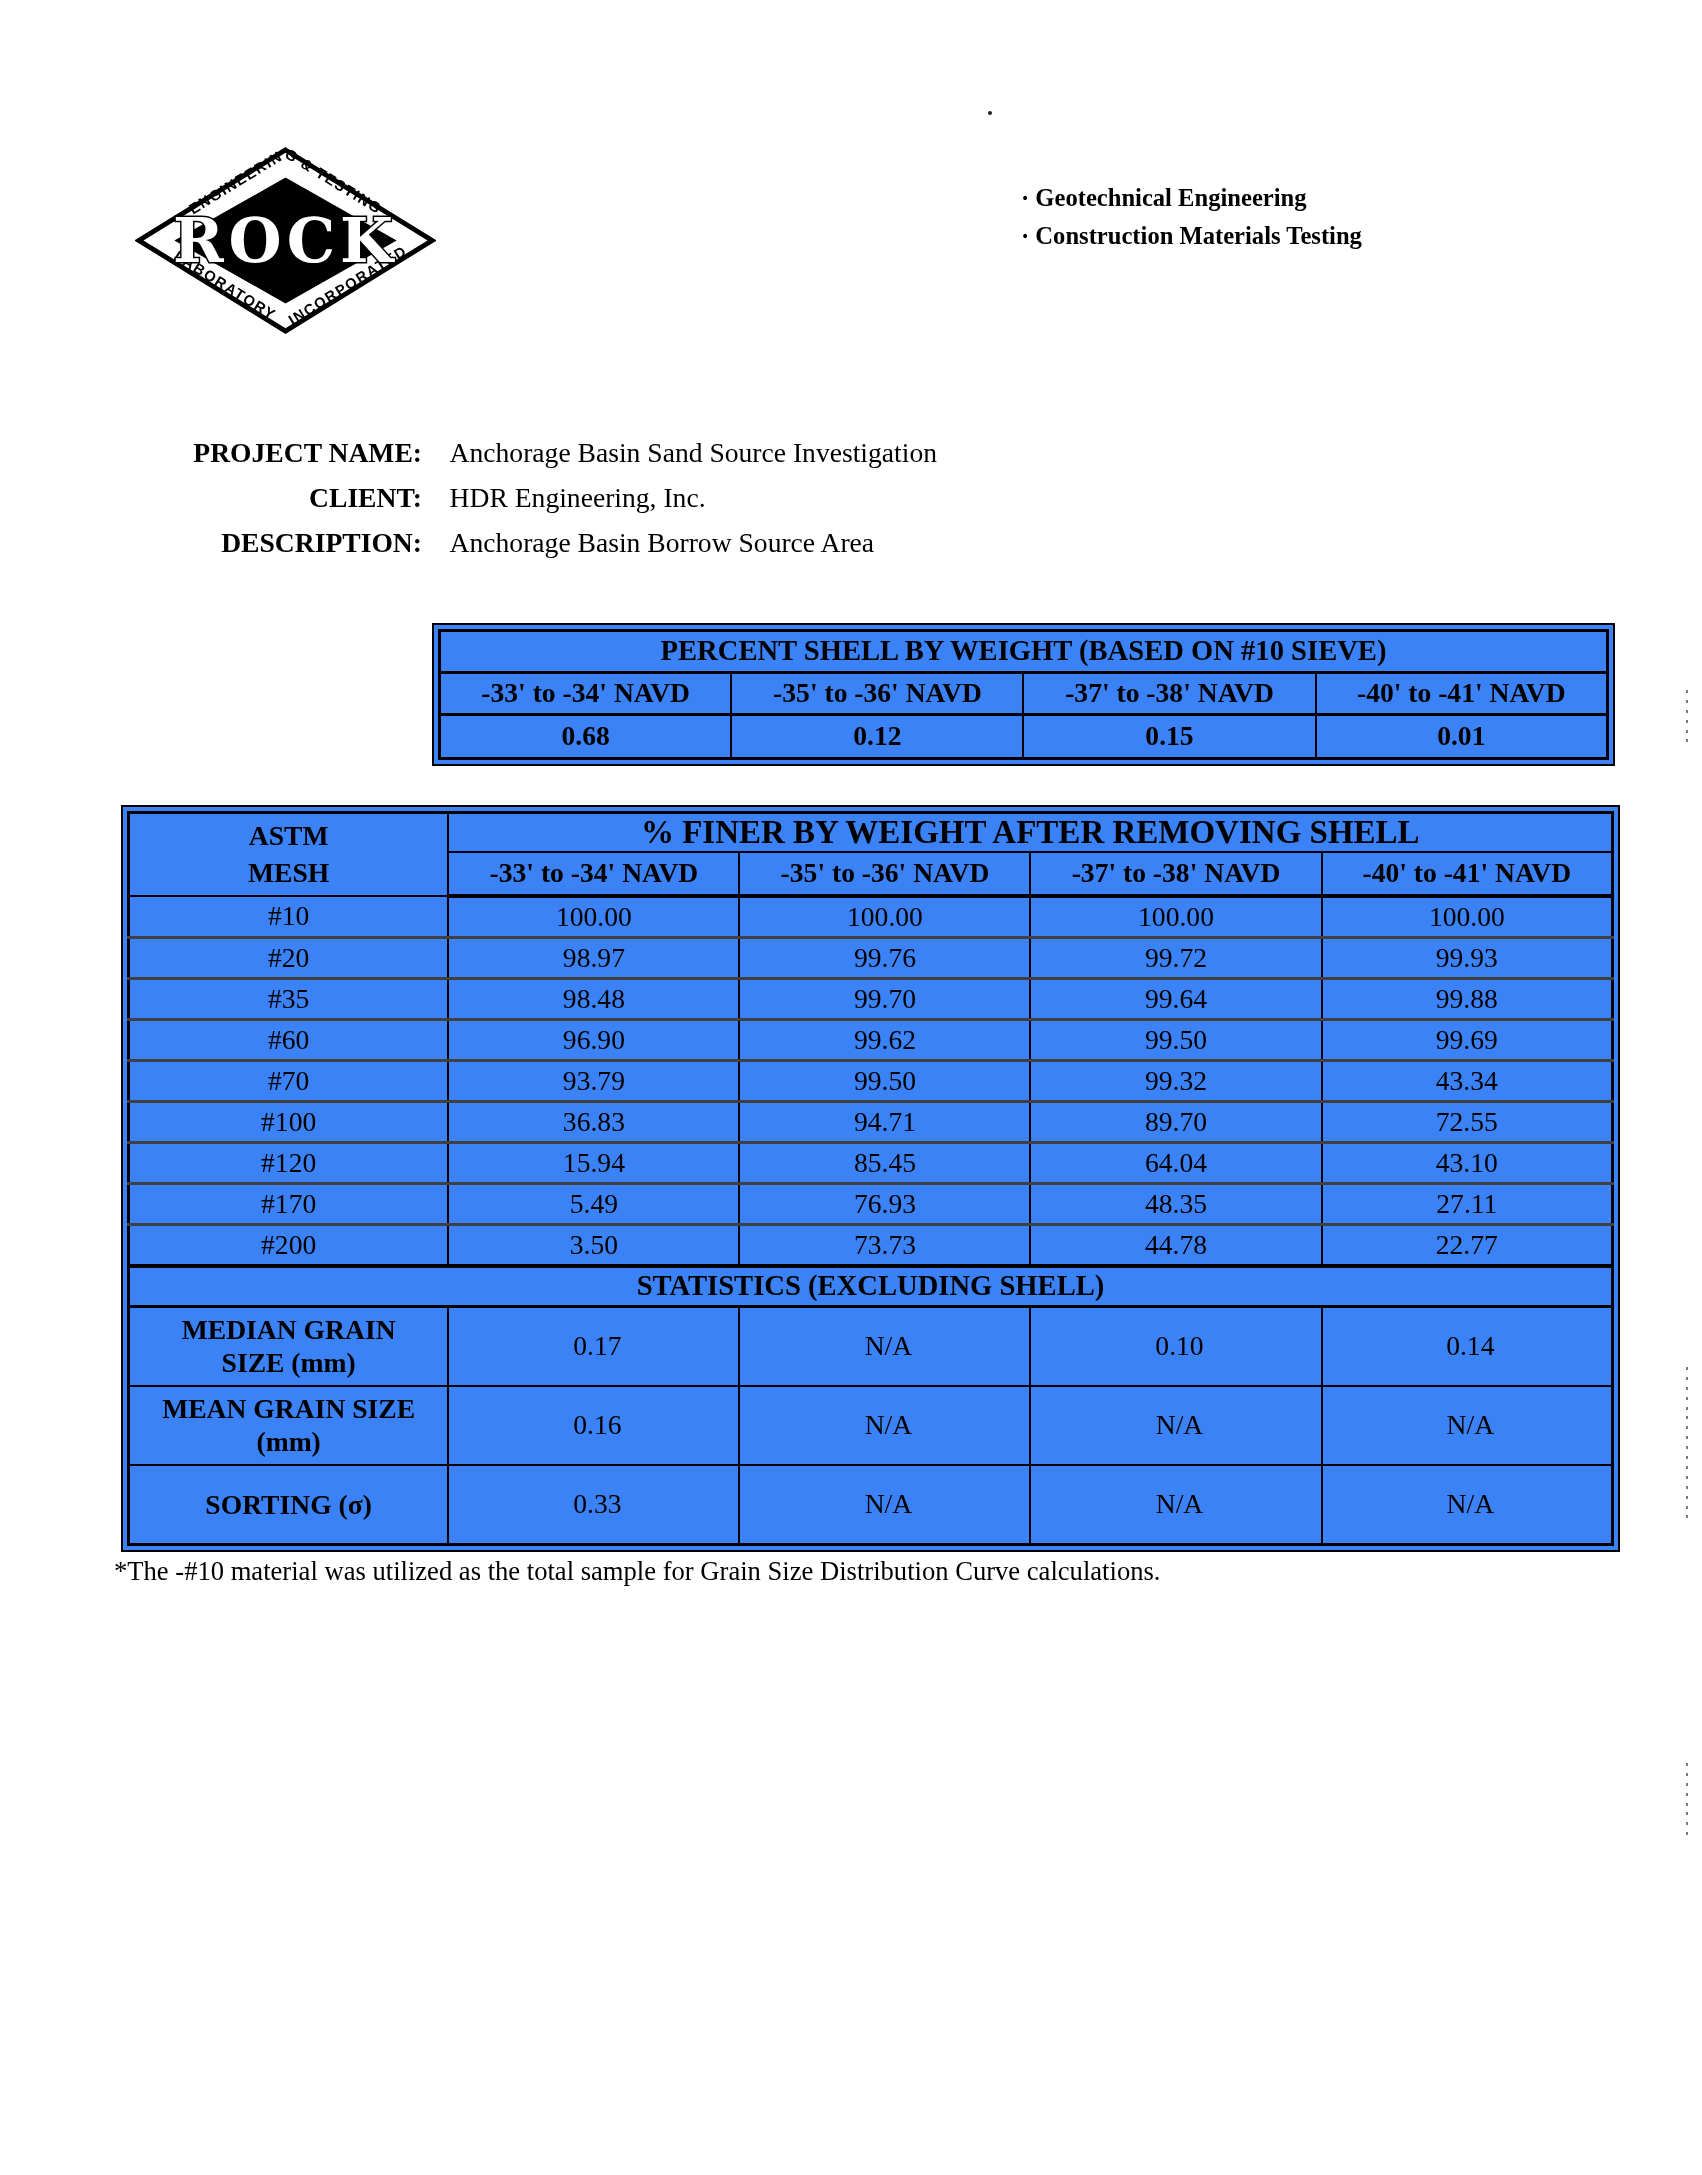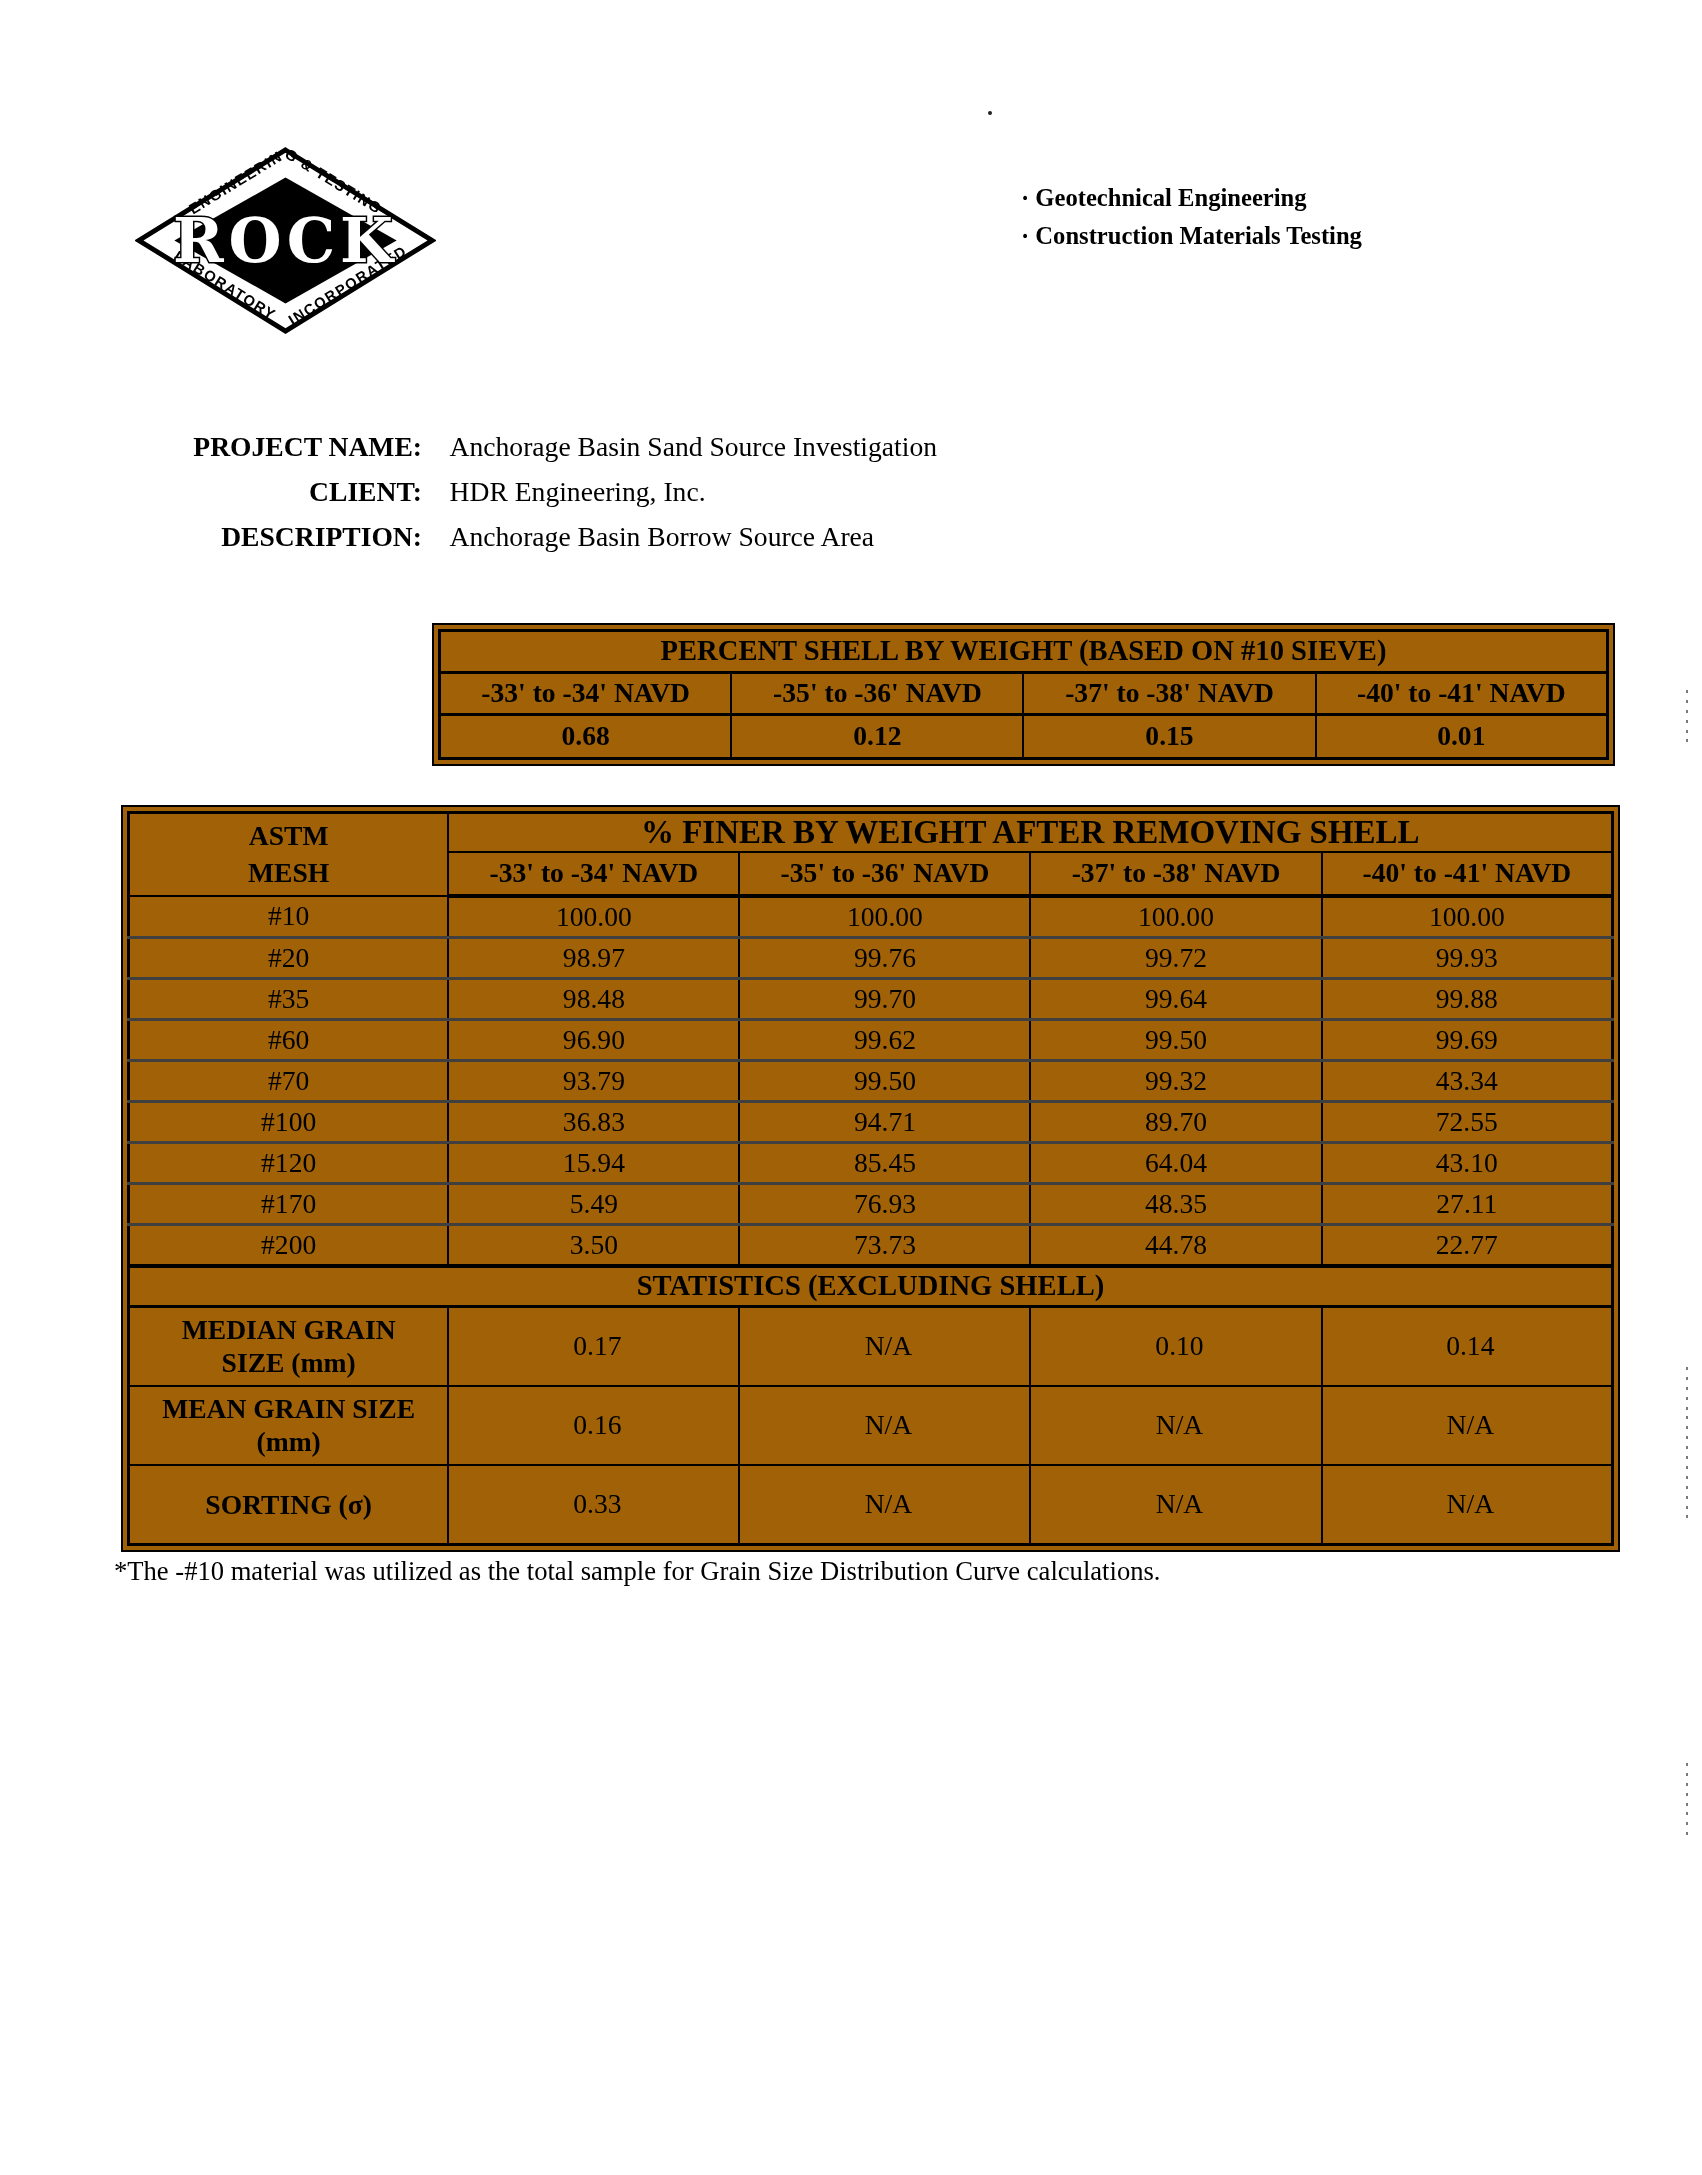--- a/index.html
+++ b/index.html
@@ -15,27 +15,27 @@
   .logo .rockname { font-family:"DejaVu Serif", serif; font-weight:bold;
                 font-size:62px; letter-spacing:5px; fill:#fff;
                 stroke:#000; stroke-width:3px; paint-order:stroke; }
 
   
   .services { position:absolute; left:1021px; top:179px;
               font-weight:bold; font-size:24.6px; line-height:38px; }
 
   
   .project { position:absolute; left:138px; top:424px; font-size:27.6px; }
-  .project .prow { display:flex; height:45px; align-items:center;font-family:Liberation Serif, serif; }
+  .project .prow { display:flex; height:45px; align-items:flex-end;font-family:Liberation Serif, serif; }
   .project .lbl { width:284px; text-align:right; font-weight:bold; flex:0 0 284px; }
   .project .val { margin-left:27.6px; white-space:nowrap; }
 
   
   .tbl-outer { position:absolute; box-sizing:border-box;
-               border:2px solid #000; padding:3.9px; background:#a16207; }
+               border:2px solid #000; padding:3.9px; background:#3b82f6; }
   .tbl-outer table { width:100%; border-collapse:collapse; table-layout:fixed;
                      border:3.9px solid #000; }
   .tbl-outer th, .tbl-outer td {
       border:2px solid #000; text-align:center; vertical-align:middle;
       padding:0; font-size:27.6px; overflow:hidden; }
 
   
   .shell-pos { left:432px; top:623px; width:1183px; }
   .t1-title td { height:39px; font-weight:bold; font-size:28.6px; border-bottom:3.9px solid #000; }
   .t1-head th { height:39px; font-weight:bold; border-bottom:3px solid #000; }

